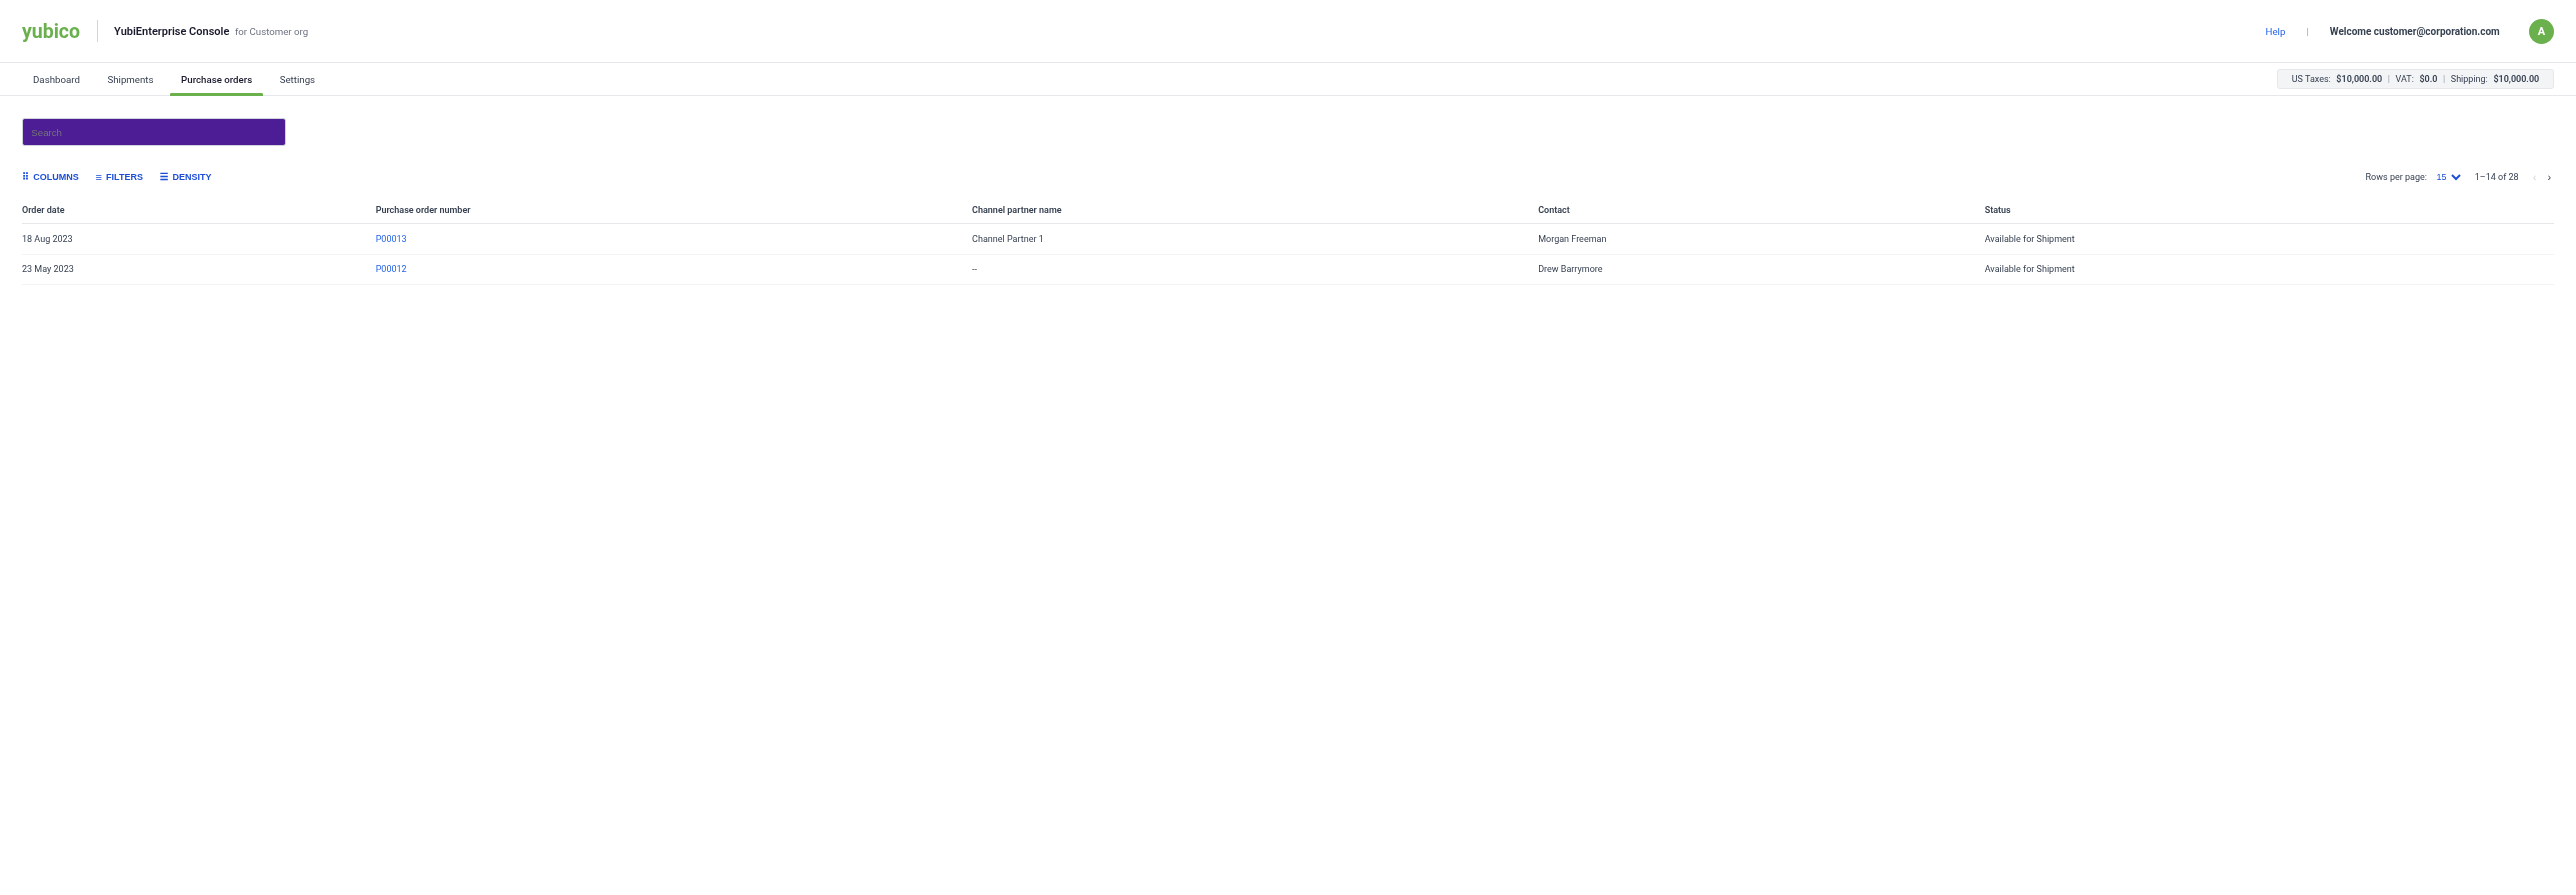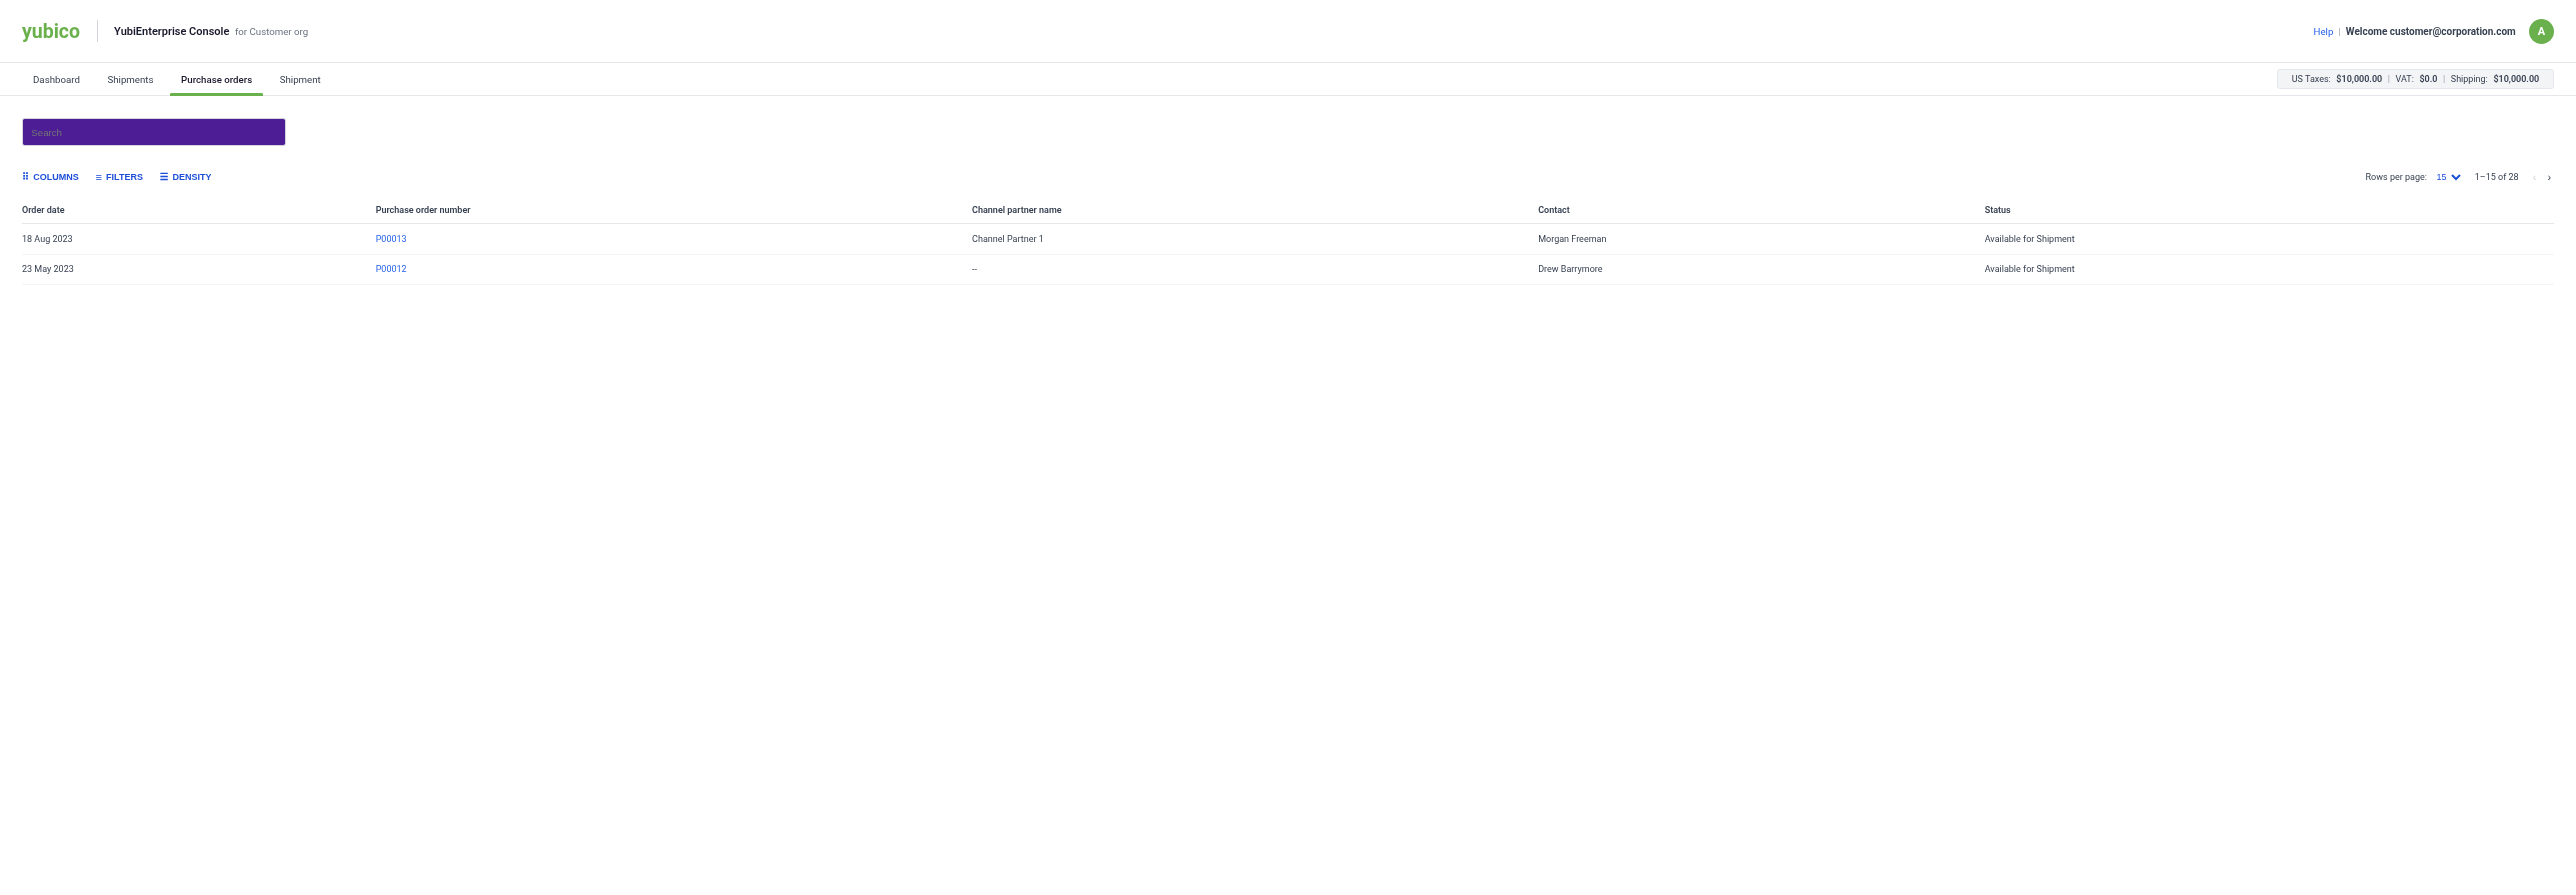--- a/index.html
+++ b/index.html
@@ -32,21 +32,21 @@
     }
     .header-org {
       font-size: 9.7px;
       color: #6b7280;
       margin-left: 5.6px;
     }
     .header-right {
       margin-left: auto;
       display: flex;
       align-items: center;
-      gap: 5px;
+      gap: 21px;
     }
     .header-help {
       color: #2563eb;
       font-size: 9.7px;
       cursor: pointer;
     }
     .header-sep {
       color: #9ca3af;
     }
     .header-welcome {
@@ -250,21 +250,21 @@
     <span class="header-sep">|</span>
     <span class="header-welcome">Welcome customer@corporation.com</span>
     <div class="avatar">A</div>
   </div>
 </div>
 
 <div class="nav">
   <div class="nav-item">Dashboard</div>
   <div class="nav-item">Shipments</div>
   <div class="nav-item active">Purchase orders</div>
-  <div class="nav-item">Shipment</div>
+  <div class="nav-item">Settings</div>
   <div class="nav-right">
     <span>US Taxes:</span>
     <span class="bold" style="margin-left:2.8px;">$10,000.00</span>
     <span class="nav-sep">|</span>
     <span>VAT:</span>
     <span class="bold" style="margin-left:2.8px;">$0.0</span>
     <span class="nav-sep">|</span>
     <span>Shipping:</span>
     <span class="bold" style="margin-left:2.8px;">$10,000.00</span>
   </div>
@@ -289,21 +289,21 @@
       <span class="icon density-icon"></span>
       <span>DENSITY</span>
     </button>
     <div class="toolbar-right">
       <span class="rows-per-page-label">Rows per page:</span>
       <select class="rows-select">
         <option>15</option>
         <option>25</option>
         <option>50</option>
       </select>
-      <span class="pagination-info">1–15 of 28</span>
+      <span class="pagination-info">1–14 of 28</span>
       <button class="pagination-btn" disabled="">‹</button>
       <button class="pagination-btn">›</button>
     </div>
   </div>
 
   <table class="table">
     <thead>
       <tr>
         <th>Order date</th>
         <th>Purchase order number</th>

